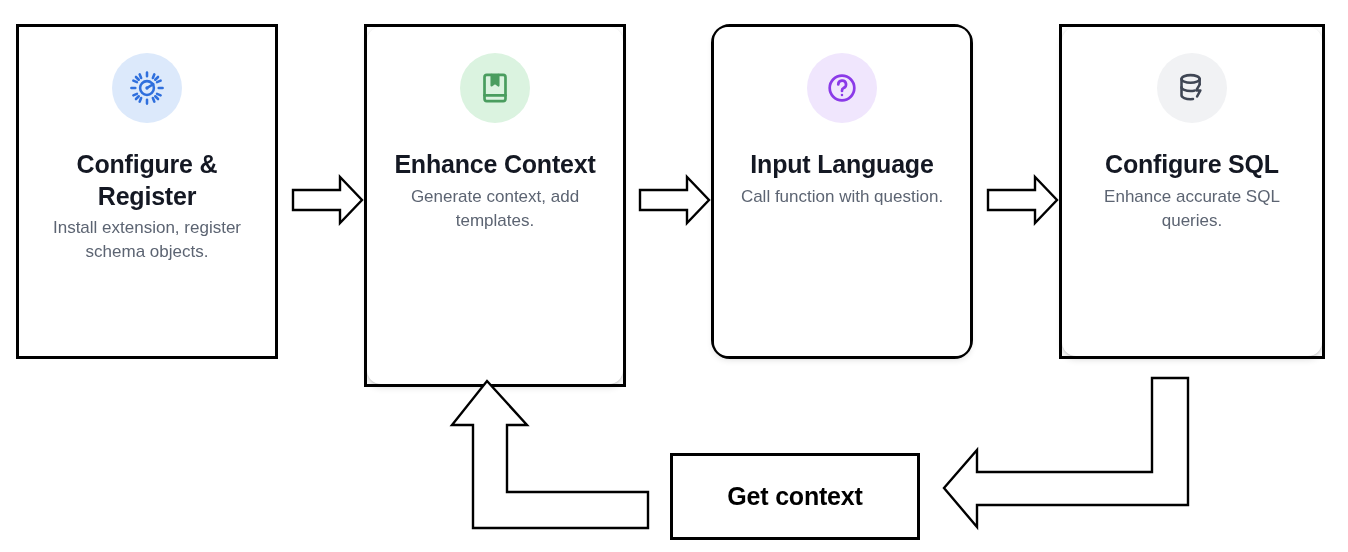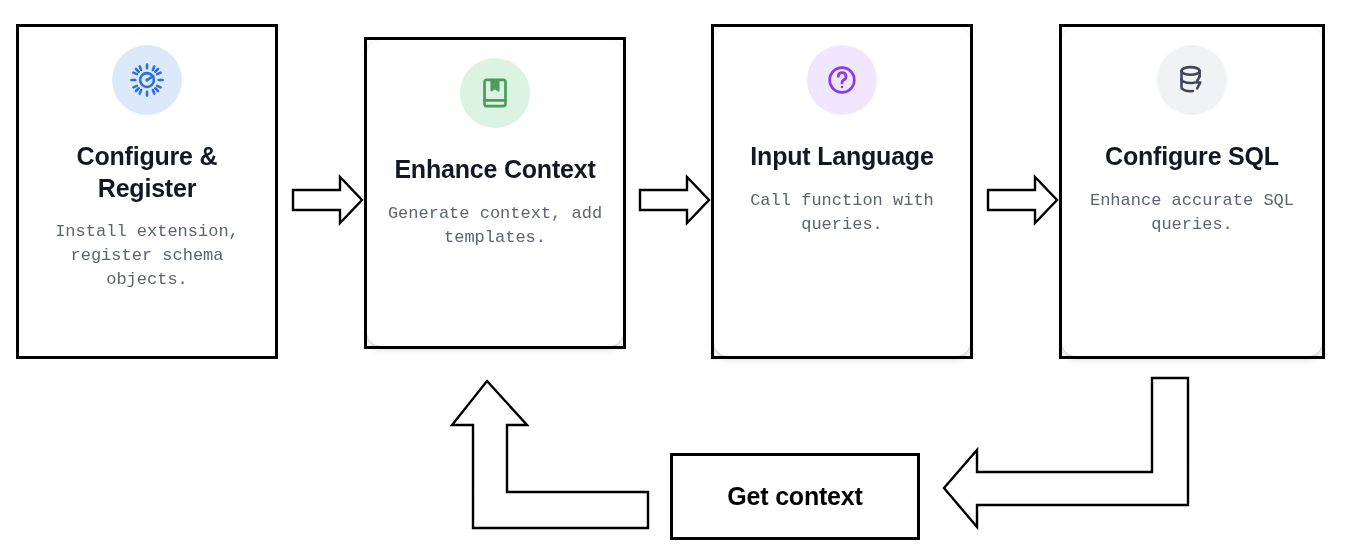--- a/index.html
+++ b/index.html
@@ -25,21 +25,21 @@
   }
   .card-inner {
     position: absolute;
     inset: 0;
     background: #ffffff;
     border-radius: 14px;
     box-shadow: 0 3px 7px rgba(0,0,0,0.16), 0 1px 2px rgba(0,0,0,0.10);
     display: flex;
     flex-direction: column;
     align-items: center;
-    padding-top: 14px;
+    padding-top: 22px;
     box-sizing: border-box;
   }
   .icon-circle {
     width: 70px;
     height: 70px;
     border-radius: 50%;
     display: flex;
     align-items: center;
     justify-content: center;
     flex: 0 0 auto;
@@ -48,27 +48,26 @@
     margin-top: 26px;
     font-size: 25px;
     font-weight: bold;
     color: #141823;
     text-align: center;
     line-height: 1.26;
     letter-spacing: -0.2px;
     padding: 0 14px;
   }
   .card-desc {
-    margin-top: 16px;
+    margin-top: 4px;
     font-size: 17px;
     color: #5c6472;
     text-align: center;
     line-height: 1.42;
     padding: 0 18px;
-    font-family: Liberation Mono, monospace;
   }
 
   
   .flow-svg {
     position: absolute;
     left: 0;
     top: 0;
     width: 1348px;
     height: 552px;
     pointer-events: none;
@@ -111,45 +110,45 @@
         <path d="M16.9 2.9l-1 2.4M7.1 21.1l1-2.4M21.1 16.9l-2.4-1M2.9 7.1l2.4 1"></path>
         <path d="M21.1 7.1l-2.4 1M2.9 16.9l2.4-1M16.9 21.1l-1-2.4M7.1 2.9l1 2.4"></path>
         <path d="M12 12l4.2-2.6"></path>
       </svg>
     </div>
     <div class="card-title">Configure &amp; Register</div>
     <div class="card-desc">Install extension, register schema objects.</div>
   </div>
 </div>
 
-<div class="card" style="left:364px; top:37px; width:262px; height:312px;">
+<div class="card" style="left:364px; top:24px; width:262px; height:363px;">
   <div class="card-inner">
     <div class="icon-circle" style="background:#dbf3e0; margin-top:4px;">
       <svg width="34" height="34" viewBox="0 0 24 24" fill="none" stroke="#4a9d5f" stroke-width="1.9" stroke-linecap="round" stroke-linejoin="round">
         <rect x="4.6" y="2.8" width="14.8" height="18.4" rx="1.6"></rect>
         <path d="M4.6 17.2h14.8"></path>
         <path d="M9.6 2.8v7.4l2.4-1.9 2.4 1.9V2.8" fill="#4a9d5f" stroke="#4a9d5f" stroke-width="1.6"></path>
       </svg>
     </div>
     <div class="card-title">Enhance Context</div>
     <div class="card-desc">Generate context, add templates.</div>
   </div>
 </div>
 
-<div class="card" style="left:711px; top:24px; width:262px; height:335px;">
+<div class="card" style="left:711px; top:24px; width:262px; height:335px;border-radius:19px;">
   <div class="card-inner">
     <div class="icon-circle" style="background:#f0e6fd; margin-top:4px;">
       <svg width="36" height="36" viewBox="0 0 24 24" fill="none" stroke="#8b3ae8" stroke-width="1.8" stroke-linecap="round" stroke-linejoin="round">
         <circle cx="12" cy="12" r="8.2"></circle>
         <path d="M9.5 9.6a2.6 2.6 0 1 1 3.4 2.5c-.6.25-.9.75-.9 1.5v.4"></path>
         <circle cx="12" cy="16.6" r="0.85" fill="#8b3ae8" stroke="none"></circle>
       </svg>
     </div>
     <div class="card-title">Input Language</div>
-    <div class="card-desc">Call function with queries.</div>
+    <div class="card-desc">Call function with question.</div>
   </div>
 </div>
 
 <div class="card" style="left:1059px; top:24px; width:266px; height:335px;">
   <div class="card-inner">
     <div class="icon-circle" style="background:#f1f2f4; margin-top:4px;">
       <svg width="34" height="34" viewBox="0 0 24 24" fill="none" stroke="#3f4654" stroke-width="1.8" stroke-linecap="round" stroke-linejoin="round">
         <ellipse cx="11" cy="5.6" rx="6.4" ry="2.7"></ellipse>
         <path d="M4.6 5.6v11.6c0 1.5 2.9 2.7 6.4 2.7 .6 0 1.2-.03 1.7-.1"></path>
         <path d="M4.6 11.4c0 1.5 2.9 2.7 6.4 2.7 .9 0 1.7-.08 2.5-.22"></path>

